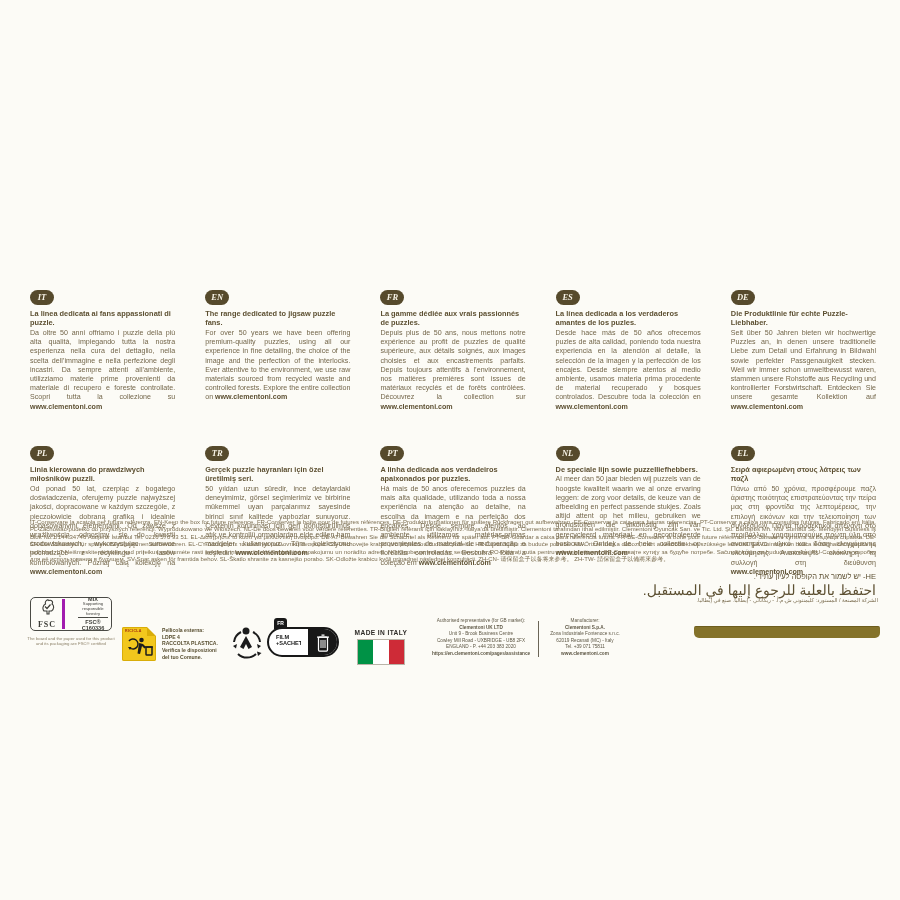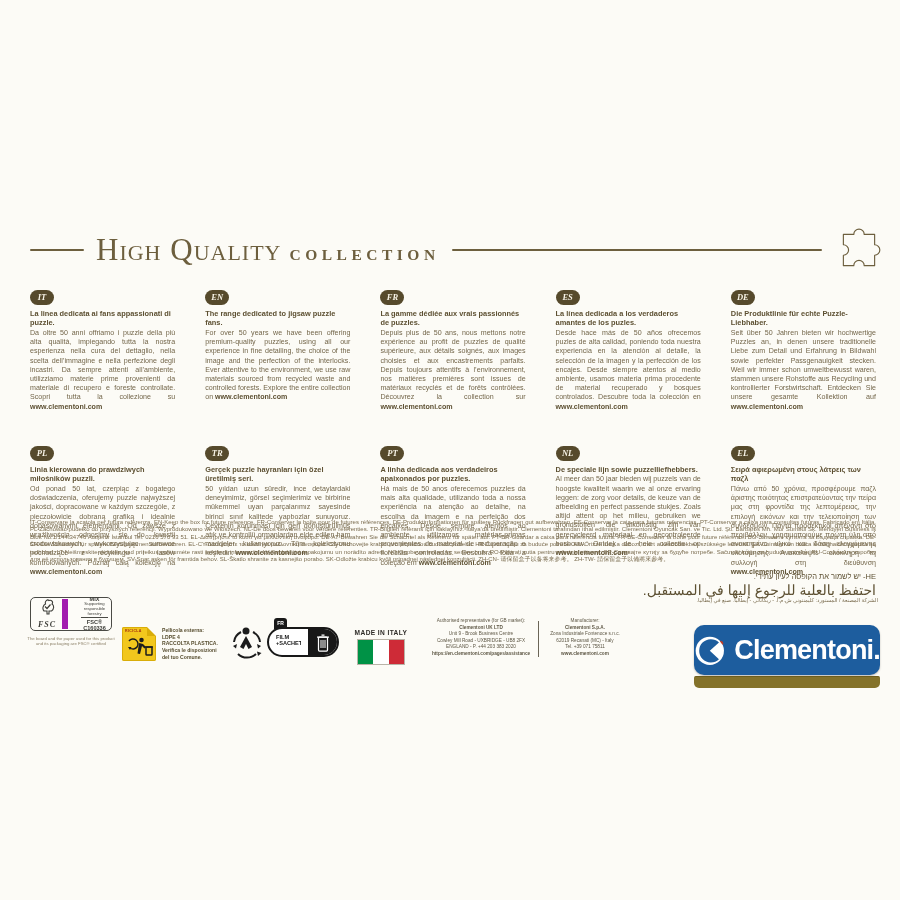--- a/index.html
+++ b/index.html
@@ -26,21 +26,21 @@
 
   
   .fine-print{position:absolute;top:519px;left:30px;width:846px;font-size:6px;line-height:7.4px;text-align:justify;color:#7b6d50;}
   .rtl-line{position:absolute;right:24px;text-align:right;color:#5d5032;direction:rtl;}
   .hebrew-line{top:572px;font-size:7.5px;font-weight:normal;}
   .arabic-line{top:582px;font-size:14px;font-weight:normal;}
   .arabic-small{top:597px;left:430px;right:22px;font-size:5.4px;font-weight:normal;color:#7b6d50;}
 
   
   .fsc-box{position:absolute;left:30px;top:597px;width:82px;height:34px;border:1.5px solid #4a4a45;border-radius:5px;background:#fdfcf8;display:flex;align-items:center;padding:2px 3px;box-sizing:border-box;color:#3d3d38;}
-  .fsc-left{width:26px;text-align:center;border-right:6px solid #a21caf;padding-right:2px;margin-right:13px;font-style:italic;}
+  .fsc-left{width:26px;text-align:center;border-right:3px solid #a21caf;padding-right:2px;margin-right:13px;}
   .fsc-left .fsc-word{font-family:"Liberation Serif",serif;font-weight:bold;font-size:8px;letter-spacing:1px;}
   .fsc-right{flex:1;text-align:center;line-height:1.1;}
   .fsc-mix{font-size:5.5px;font-weight:bold;}
   .fsc-sup{font-size:4.2px;}
   .fsc-code{font-size:5.6px;font-weight:bold;border-top:1px solid #4a4a45;margin-top:1px;padding-top:1px;}
   .fsc-caption{position:absolute;left:24px;top:636px;width:94px;font-size:4.3px;line-height:1.25;text-align:center;color:#8c8168;white-space:pre-line;}
 
   .sticker{position:absolute;left:122px;top:627px;width:34px;height:34px;background:#f2c71d;border-radius:2px;box-shadow:0 0 0 1px #d9ad09 inset;}
   .sticker .fold{position:absolute;right:0;top:0;width:0;height:0;border-left:9px solid #d9ad09;border-top:9px solid #fcfbf6;}
   .sticker .word{position:absolute;top:2px;left:3px;font-size:3.6px;font-weight:bold;color:#a5320f;letter-spacing:0.3px;}
@@ -71,30 +71,20 @@
   .clem-logo{position:absolute;left:694px;top:625px;width:186px;}
   .clem-blue{height:50px;background:#1d5d9e;border-radius:10px;display:flex;align-items:center;justify-content:center;gap:7px;box-shadow:0 1px 2px rgba(0,0,0,0.25);}
   .clem-text{color:#ffffff;font-size:27px;font-weight:bold;letter-spacing:-0.8px;font-family:"Liberation Sans",sans-serif;}
   .clem-strip{height:11px;background:#84722a;border-radius:2px 2px 5px 5px;margin-top:1px;border-top:1px solid #6d5d1d;}
 </style>
 </head>
 <body>
 
 <div id="board">
 
-  <div class="title-row">
-    <div class="rule short"></div>
-    <div class="brand-title">
-      <span class="hq">High Quality</span><span class="coll">collection</span>
-    </div>
-    <div class="rule long"></div>
-    <svg class="puzzle-icon" viewBox="22 -6 96 96">
-      <path d="M40 12 h20 a10 10 0 1 1 20 0 h20 v20 a10 10 0 1 1 0 20 v20 h-20 a10 10 0 1 0 -20 0 h-20 v-20 a10 10 0 1 0 0 -20 z" fill="none" stroke="#6d5f3e" stroke-width="2.2" stroke-linejoin="round"></path>
-    </svg>
-  </div>
 
   <div class="lang-grid" id="lang-grid">
   <div class="lang-block">
     <div class="lang-badge">IT</div>
     <div class="lang-heading">La linea dedicata ai fans appassionati di puzzle.</div>
     <div class="lang-body"><span class="btxt">Da oltre 50 anni offriamo i puzzle della più alta qualità, impiegando tutta la nostra esperienza nella cura del dettaglio, nella scelta dell’immagine e nella perfezione degli incastri. Da sempre attenti all’ambiente, utilizziamo materie prime provenienti da materiale di recupero e foreste controllate. Scopri tutta la collezione su</span> <b class="blink">www.clementoni.com</b></div>
   </div>
 
   <div class="lang-block">
     <div class="lang-badge">EN</div>
@@ -242,24 +232,16 @@
   <div class="addr manu" id="addr-manu">
       <div>Manufacturer:</div>
       <div>Clementoni S.p.A.</div>
       <div>Zona Industriale Fontenoce s.n.c.</div>
       <div>62019 Recanati (MC) - Italy</div>
       <div>Tel. +39 071 75811</div>
       <div>www.clementoni.com</div>
     </div>
 
   <div class="clem-logo">
-    <div class="clem-blue">
-      <svg width="34" height="34" viewBox="0 0 40 40">
-        <circle cx="19" cy="21" r="17" fill="#ffffff"></circle>
-        <path d="M30 11 A14 14 0 1 0 30 31 L19 21 Z" fill="#1d5d9e"></path>
-        <path d="M31 9 q5 0 4 5 q-3 -2 -4 -5 z" fill="#c23c26"></path>
-      </svg>
-      <span class="clem-text">Clementoni.</span>
-    </div>
     <div class="clem-strip"></div>
   </div>
 
 </div>
 
 </body></html>

